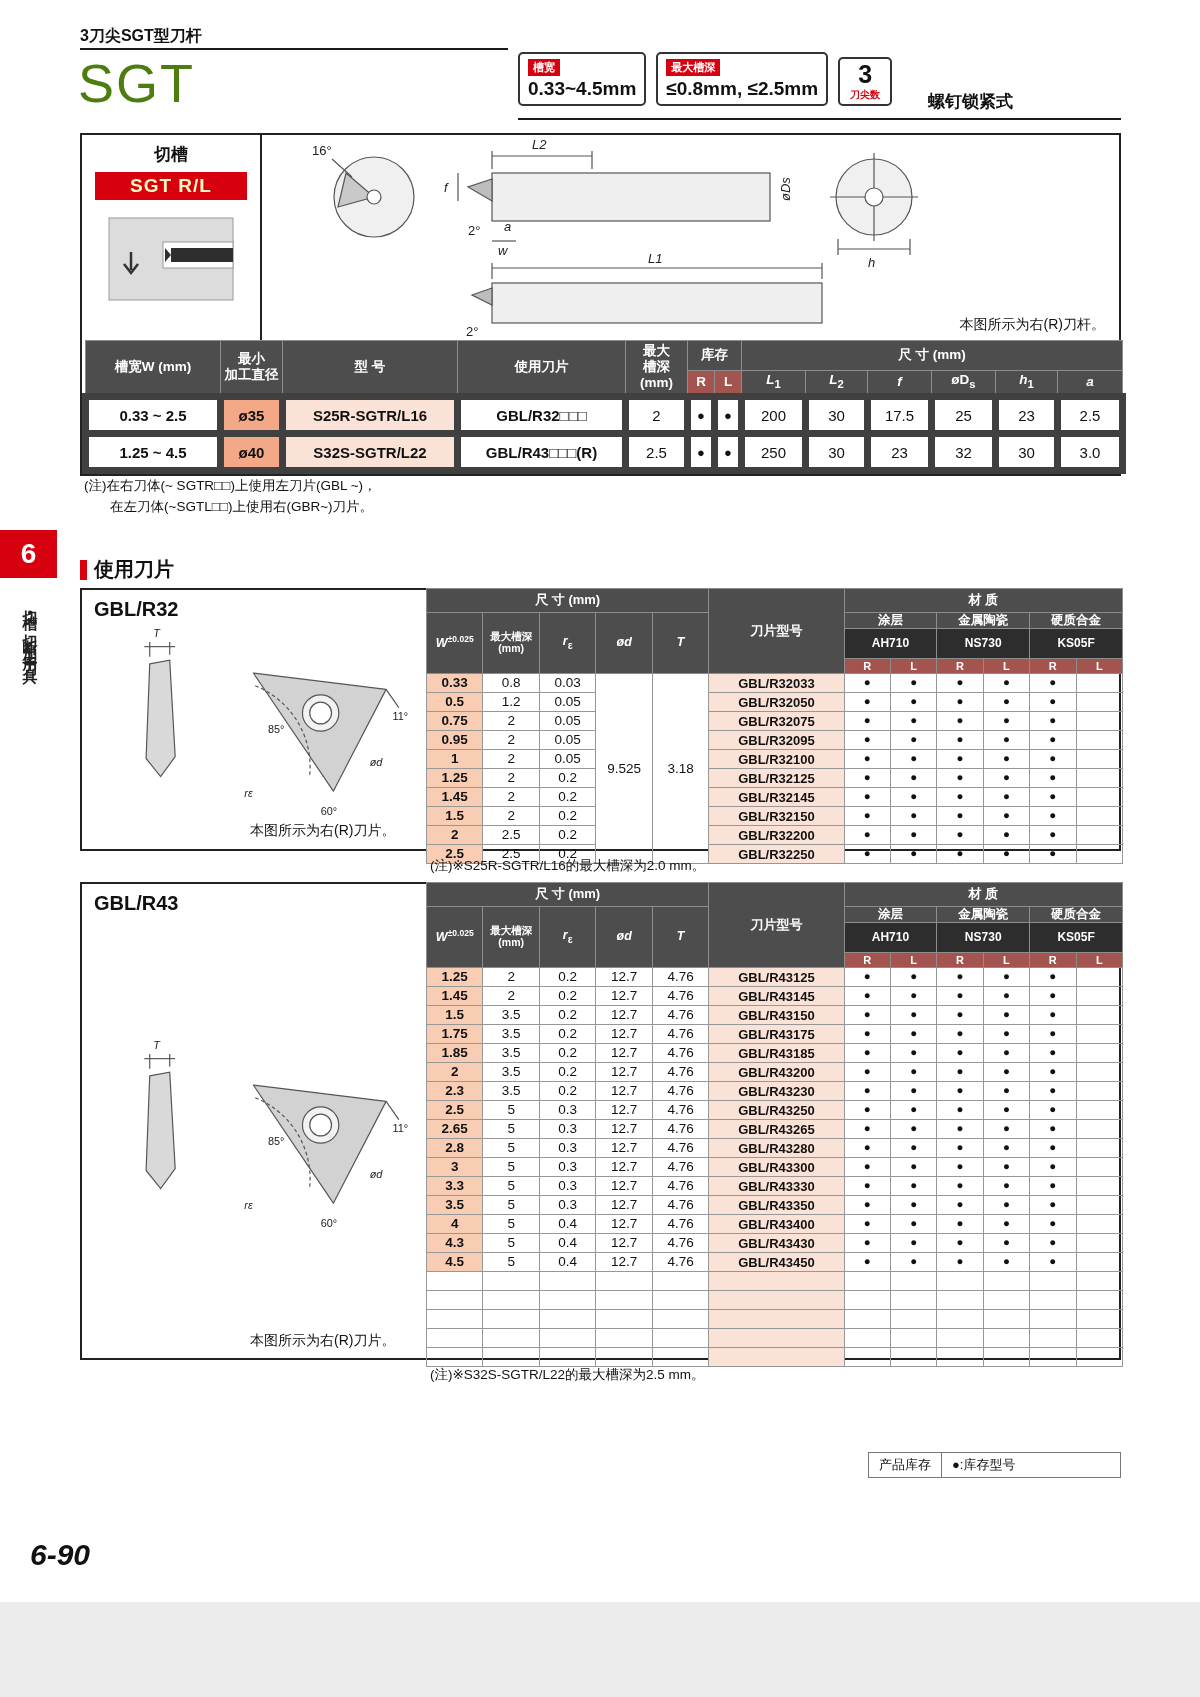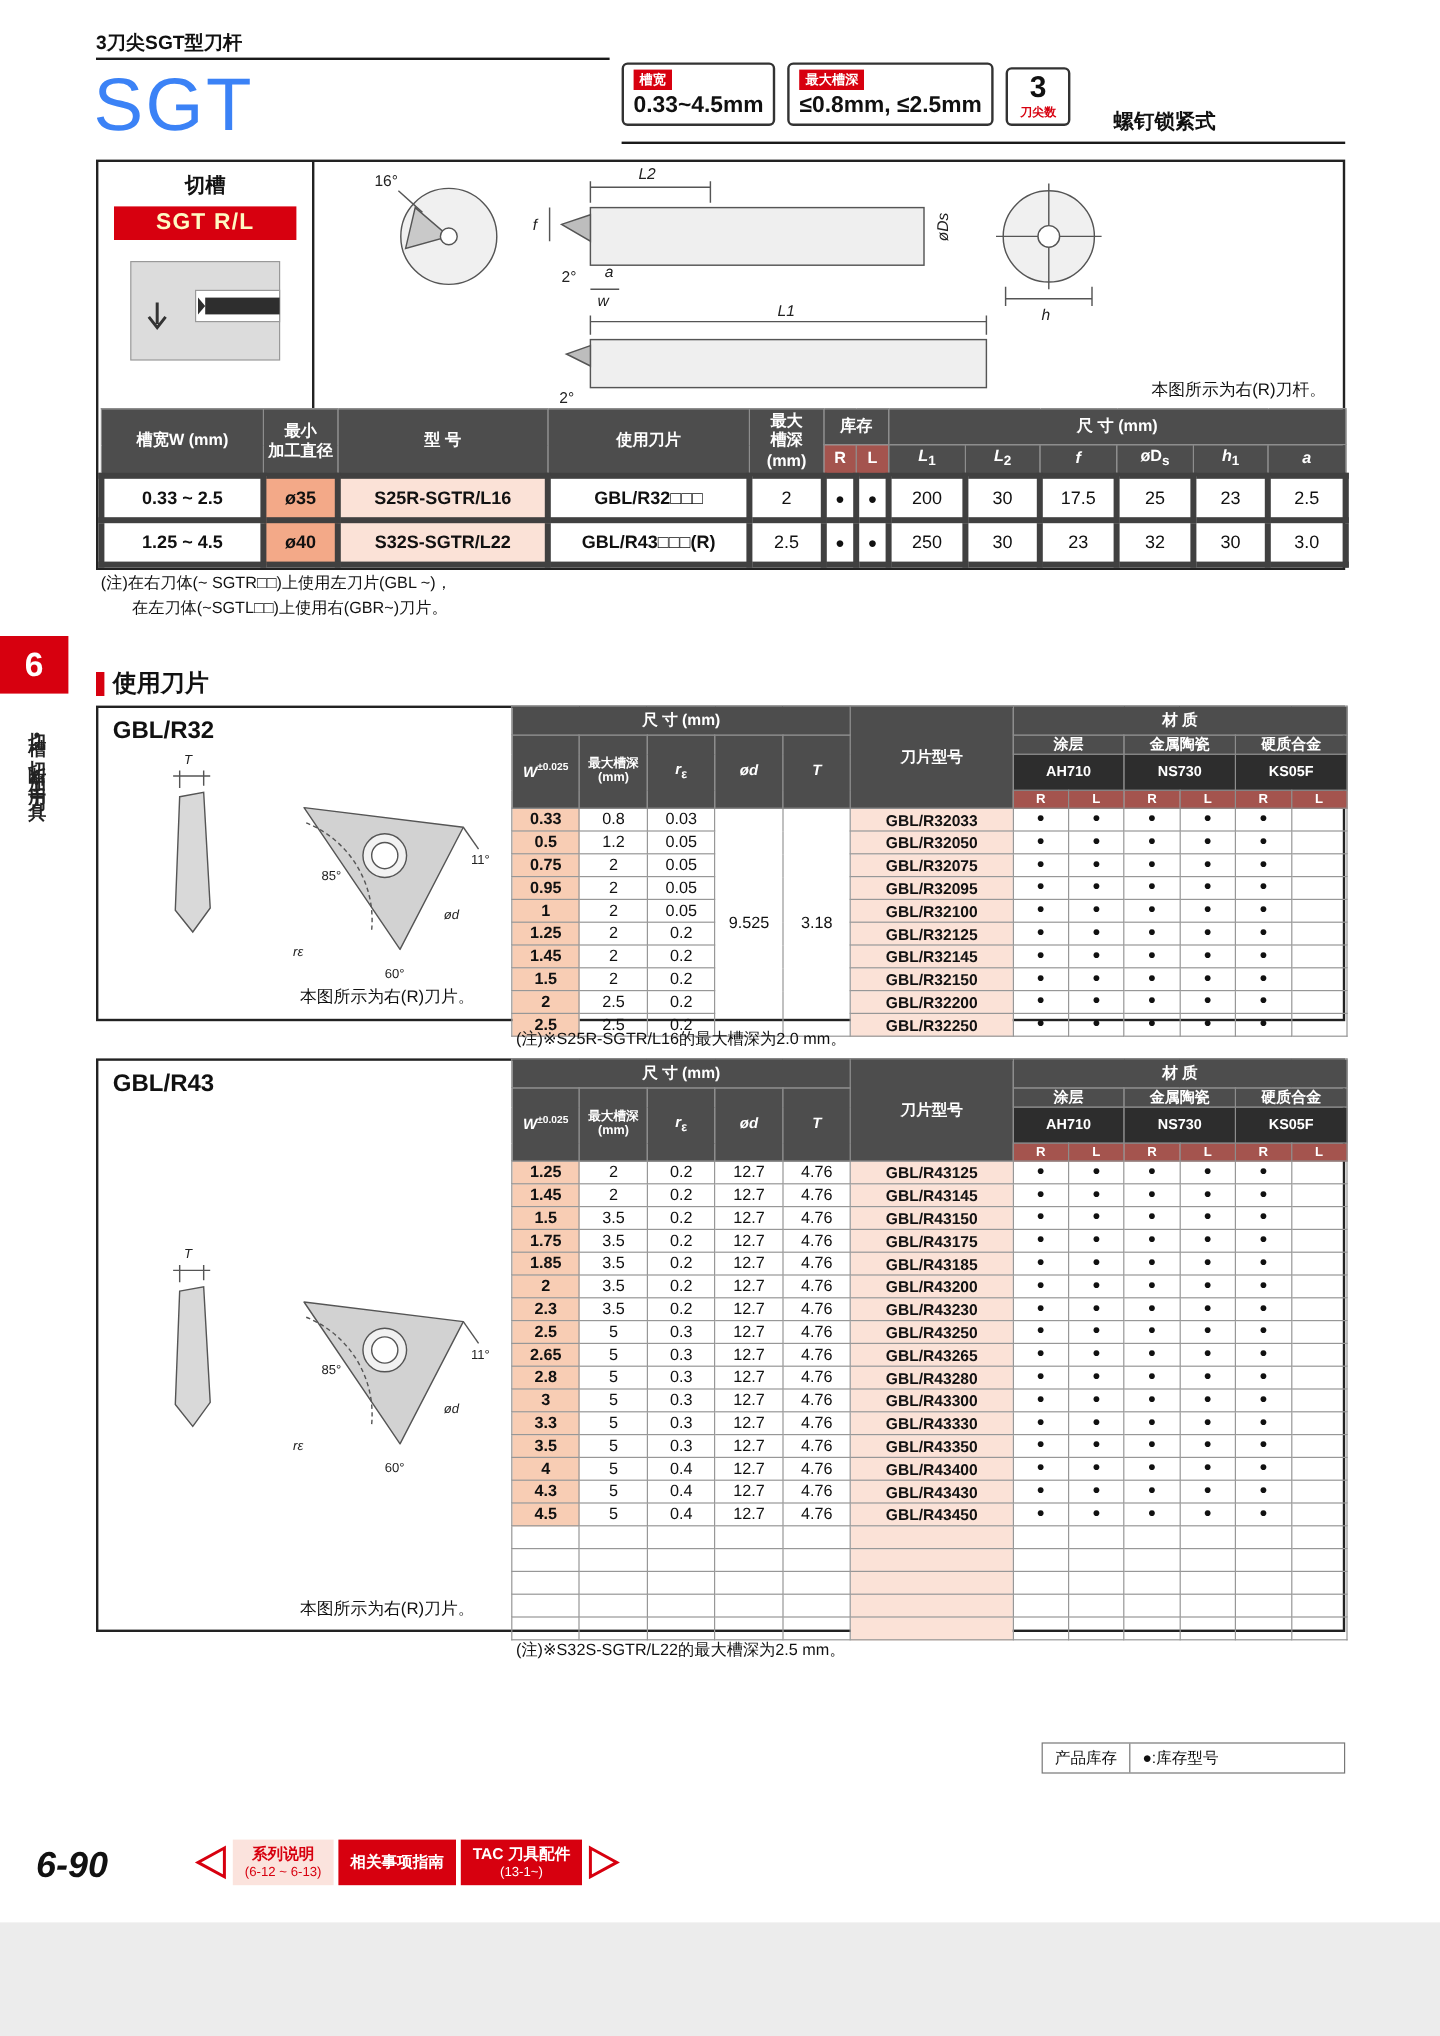--- a/index.html
+++ b/index.html
@@ -7,21 +7,21 @@
     --accent:#d7000f; --hdr:#4d4d4d; --grade:#2d2d2d; --rl:#a4544e;
     --salmon:#f3a988; --wcol:#f8cdb4; --pink:#fbe2d7;
   }
   body{background:#fff;}
   .page{position:relative;width:1200px;height:1697px;background:#fff;overflow:hidden;
         font-family:"Liberation Sans","DejaVu Sans",sans-serif;color:#111;}
 
   
   .cat-title{position:absolute;left:80px;top:26px;font-size:16px;font-weight:bold;text-align:center;}
   .title-rule{position:absolute;left:80px;top:48px;width:428px;height:2px;background:#1a1a1a;}
-  .series{position:absolute;left:78px;top:52px;font-size:62px;letter-spacing:2px;color:#3b82f6;text-align:right;}
+  .series{position:absolute;left:78px;top:52px;font-size:54px;letter-spacing:2px;color:#4d7c0f;text-align:right;}
   .specs{position:absolute;left:518px;top:52px;display:flex;gap:10px;align-items:flex-end;}
   .spec-box{border:2px solid #333;border-radius:5px;padding:3px 8px 4px;background:#fff;}
   .spec-chip{display:inline-block;background:var(--accent);color:#fff;font-size:11px;padding:1px 5px;font-weight:bold;}
   .spec-val{font-size:19px;font-weight:bold;margin-top:2px;white-space:nowrap;}
   .tips-box{border:2px solid #333;border-radius:5px;padding:2px 10px;text-align:center;background:#fff;}
   .tips-num{font-size:25px;font-weight:bold;line-height:1.1;}
   .tips-label{font-size:10px;color:var(--accent);font-weight:bold;}
   .lock-type{position:absolute;left:928px;top:90px;font-size:17px;font-weight:bold;}
   .head-rule{position:absolute;left:518px;top:118px;width:603px;height:2px;background:#1a1a1a;}
 
@@ -36,21 +36,21 @@
   .drawing-cell{flex:1;position:relative;}
   .draw-caption{position:absolute;right:14px;bottom:6px;font-size:14px;}
 
   
   .htable{border-collapse:collapse;width:100%;table-layout:fixed;}
   .htable th{background:var(--hdr);color:#fff;font-weight:bold;border:1px solid #8d8d8d;
              font-size:13.5px;padding:1px 0;line-height:1.2;}
   .htable thead tr:first-child th{height:30px;}
   .htable thead tr:last-child th{height:26px;}
   .htable th.rlbg{background:var(--rl);}
-  .htable td{border:5px solid #404040;text-align:center;height:37px;font-size:15px;padding:0 2px;}
+  .htable td{border:7px solid #404040;text-align:center;height:37px;font-size:15px;padding:0 2px;}
   .htable td.bold{font-weight:bold;}
   .htable td.salmon{background:var(--salmon);}
   .htable td.pink{background:var(--pink);}
   .htable td.dot{font-size:13px;}
 
   .tnote{position:absolute;left:84px;font-size:13.5px;line-height:1.55;}
   .tnote .indent{padding-left:26px;}
 
   
   .chap-tab{position:absolute;left:0;top:530px;width:57px;height:48px;background:var(--accent);
@@ -846,34 +846,15 @@
     </table>
   </div>
   <div class="inote" id="note-r43">(注)※S32S-SGTR/L22的最大槽深为2.5 mm。</div>
 
   <div class="legend">
     <span class="legend-label">产品库存</span>
     <span class="legend-value">●:库存型号</span>
   </div>
 
   <div class="page-num">6-90</div>
-  <div class="footer-nav">
-    <svg width="30" height="30" viewBox="0 0 30 30">
-      <polygon points="27,3 5,15 27,27" fill="#ffffff" stroke="#d7000f" stroke-width="2.5"></polygon>
-    </svg>
-    <div class="nav-box nav-light">
-      <span class="nav-t">系列说明</span>
-      <span class="nav-s">(6-12 ~ 6-13)</span>
-    </div>
-    <div class="nav-box nav-solid">
-      <span class="nav-t">相关事项指南</span>
-    </div>
-    <div class="nav-box nav-solid">
-      <span class="nav-t">TAC 刀具配件</span>
-      <span class="nav-s">(13-1~)</span>
-    </div>
-    <svg width="30" height="30" viewBox="0 0 30 30">
-      <polygon points="3,3 25,15 3,27" fill="#ffffff" stroke="#d7000f" stroke-width="2.5"></polygon>
-    </svg>
-  </div>
 
   <div class="bottom-strip"></div>
 </div>
 
 </body></html>

